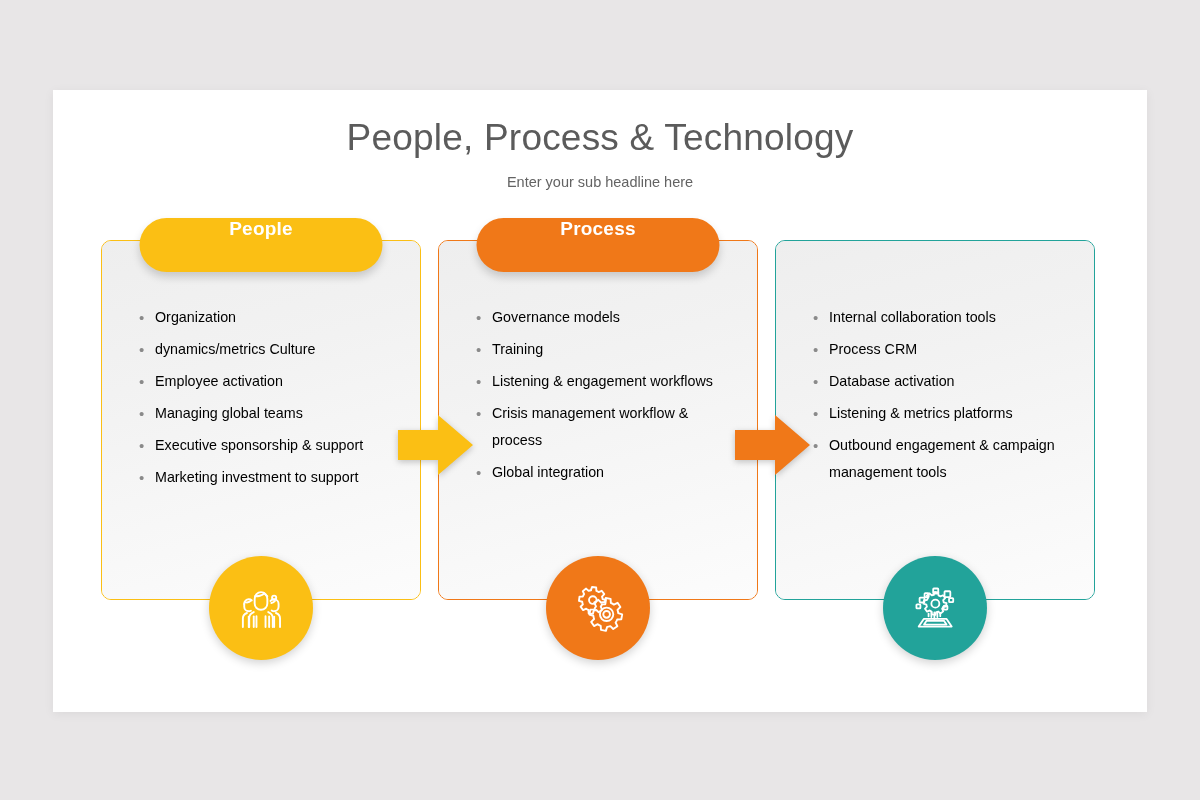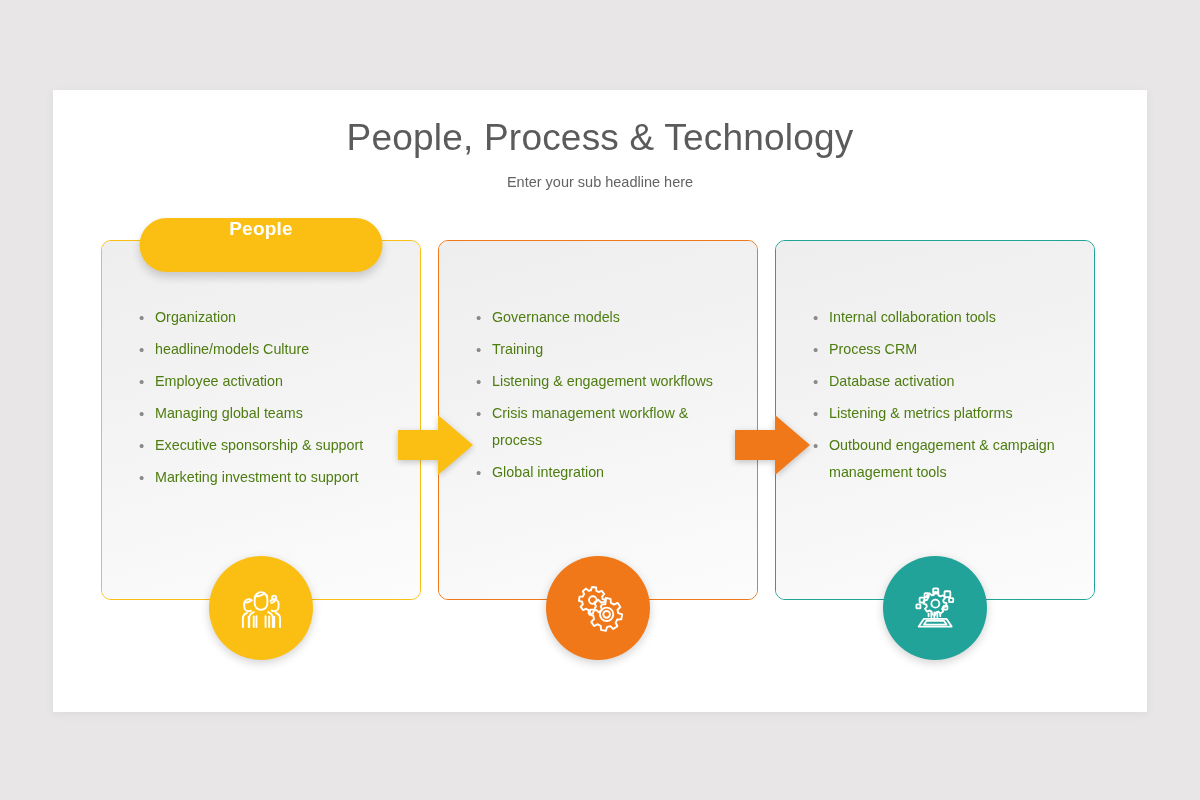--- a/index.html
+++ b/index.html
@@ -129,21 +129,21 @@
     flex: 0 0 auto;
     width: 16px;
     color: #8a8a8a;
     font-size: 15px;
     line-height: 27px;
   }
   .bullet-text {
     flex: 1 1 auto;
     font-size: 14.3px;
     line-height: 27px;
-    color: #4d7c0f;
+    color: #000000;
   }
 
   
   .icon-badge {
     position: absolute;
     left: 50%;
     transform: translateX(-50%);
     bottom: -12px;
     width: 104px;
     height: 104px;
@@ -190,21 +190,21 @@
         <span class="pill-label">People</span>
       </div>
 
       <div class="bullets">
         <div class="bullet-row">
           <span class="bullet-dot">•</span>
           <span class="bullet-text">Organization</span>
         </div>
         <div class="bullet-row">
           <span class="bullet-dot">•</span>
-          <span class="bullet-text">headline/models Culture</span>
+          <span class="bullet-text">dynamics/metrics Culture</span>
         </div>
         <div class="bullet-row">
           <span class="bullet-dot">•</span>
           <span class="bullet-text">Employee activation</span>
         </div>
         <div class="bullet-row">
           <span class="bullet-dot">•</span>
           <span class="bullet-text">Managing global teams</span>
         </div>
         <div class="bullet-row">
@@ -243,20 +243,23 @@
           </svg>
         </span>
       </div>
     </div>
 
     <div class="column c1" style="--accent:#F07818;">
       <div class="card">
         <div class="card-inner"></div>
       </div>
 
+      <div class="pill">
+        <span class="pill-label">Process</span>
+      </div>
 
       <div class="bullets">
         <div class="bullet-row">
           <span class="bullet-dot">•</span>
           <span class="bullet-text">Governance models</span>
         </div>
         <div class="bullet-row">
           <span class="bullet-dot">•</span>
           <span class="bullet-text">Training</span>
         </div>

